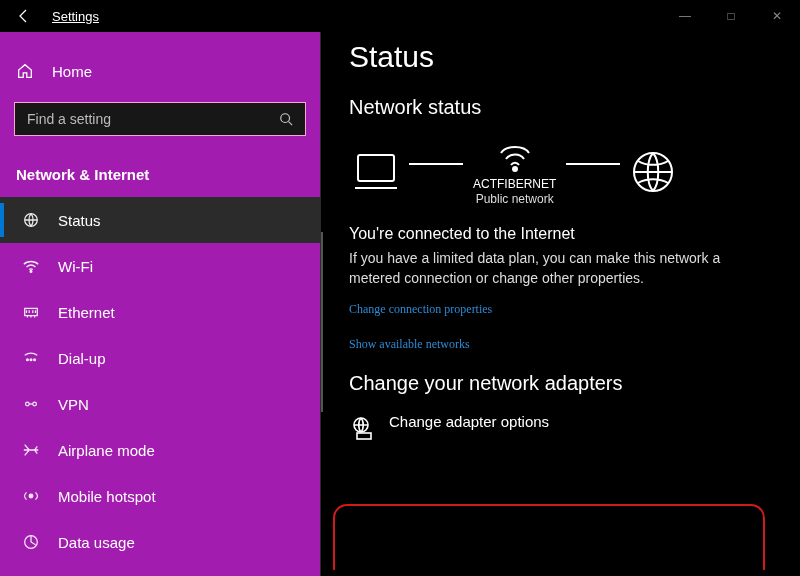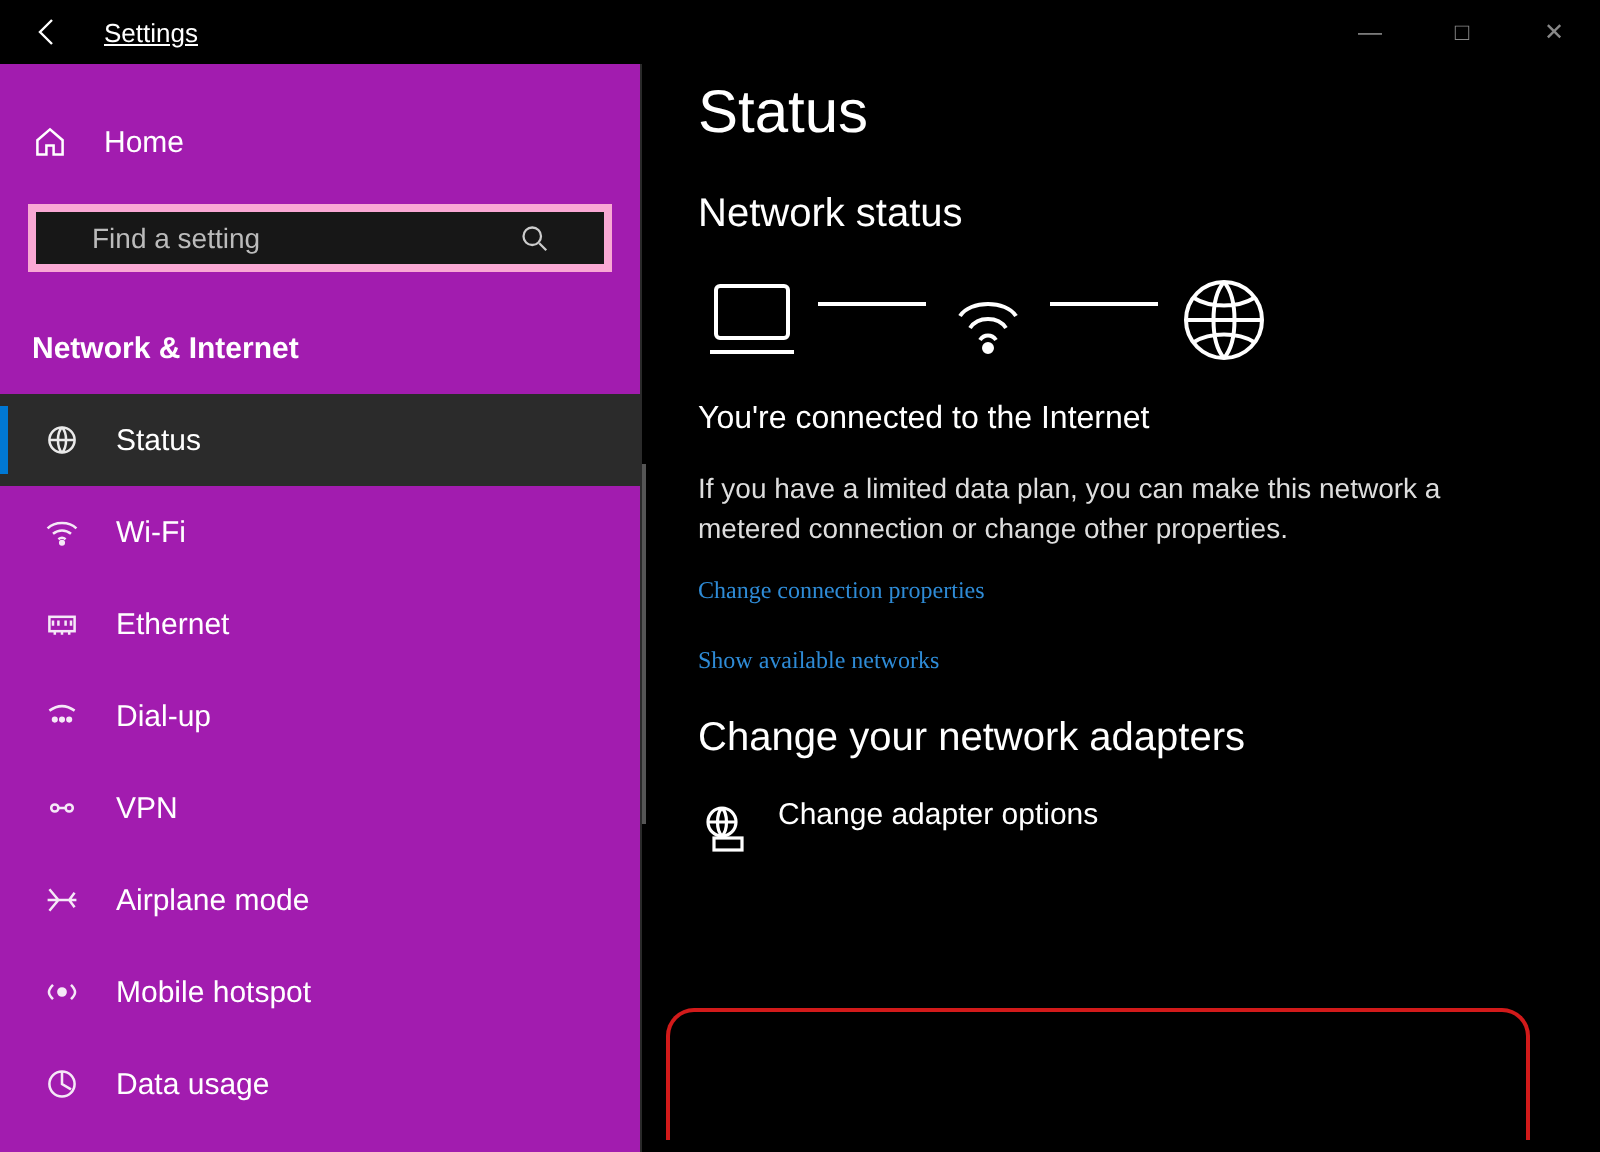--- a/index.html
+++ b/index.html
@@ -59,26 +59,26 @@
       display: flex;
       align-items: center;
       gap: 18px;
       padding: 10px 16px;
       margin-bottom: 12px;
       font-size: 15px;
     }
     .home-link .ic { width: 18px; display:flex; align-items:center; justify-content:center; }
     .searchbox {
       margin: 0 14px 20px 14px;
-      border: 4px solid #f9a8d4;
+      border: 1px solid #f9a8d4;
       background: #171717;
       height: 34px;
       display: flex;
       align-items: center;
-      padding: 0 28px;
+      padding: 0 12px;
       color: #aaa;
     }
     .searchbox input {
       flex: 1;
       background: transparent;
       border: none;
       color: #fff;
       font-size: 14px;
       outline: none;
     }
@@ -158,21 +158,21 @@
       align-self: center;
       position: relative;
       top: -8px;
     }
     .router-wrap { display:flex; flex-direction:column; align-items:center; gap:4px; }
     .router-labels { text-align:center; font-size:12px; line-height:1.25; }
     .router-labels .name { font-size:12px; }
     .router-labels .sub { font-size:12px; color:#ddd; }
     .connected-head {
       font-size: 16px;
-      margin: 6px 0 16px 0;
+      margin: 6px 0 6px 0;
     }
     .connected-desc {
       font-size: 14px;
       color: #ddd;
       max-width: 410px;
       line-height: 1.4;
       margin-bottom: 14px;
     }
     .link {
       color: #2e8bd6;
@@ -347,20 +347,24 @@
           </svg>
       </span>
       <span class="line"></span>
       <div class="router-wrap">
         <span class="router">
           <svg width="42" height="36" viewBox="0 0 42 36" fill="none" stroke="#fff" stroke-width="2">
               <path d="M7 16 C12 8 30 8 35 16 M12 22 C16 16 26 16 30 22 M17 28 C19 25 23 25 25 28"></path>
               <circle cx="21" cy="32" r="2" fill="#fff"></circle>
             </svg>
         </span>
+        <div class="router-labels">
+          <div class="name">ACTFIBERNET</div>
+          <div class="sub">Public network</div>
+        </div>
       </div>
       <span class="line"></span>
       <span class="globe">
         <svg width="46" height="46" viewBox="0 0 46 46" fill="none" stroke="#fff" stroke-width="2">
             <circle cx="23" cy="23" r="19"></circle>
             <path d="M4 23 H42 M23 4 C30 12 30 34 23 42 M23 4 C16 12 16 34 23 42 M8 12 C16 17 30 17 38 12 M8 34 C16 29 30 29 38 34"></path>
           </svg>
       </span>
     </div>
 

